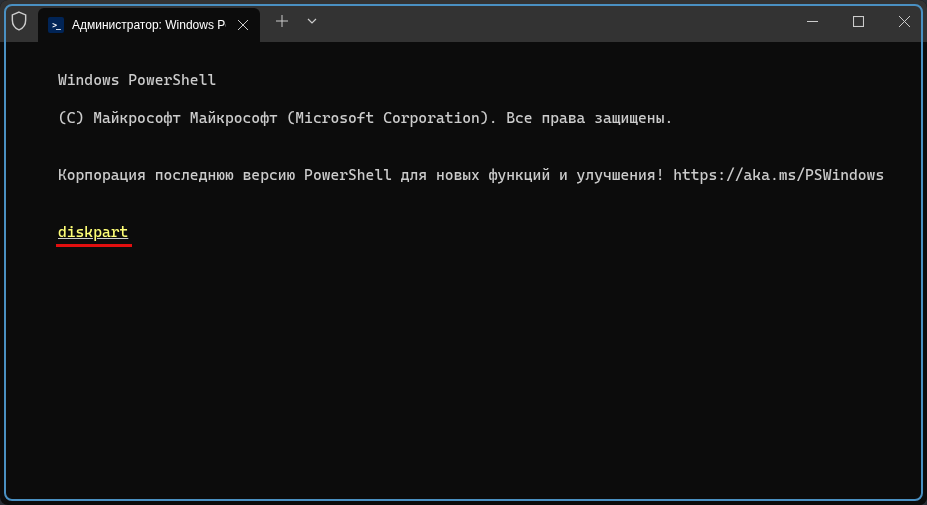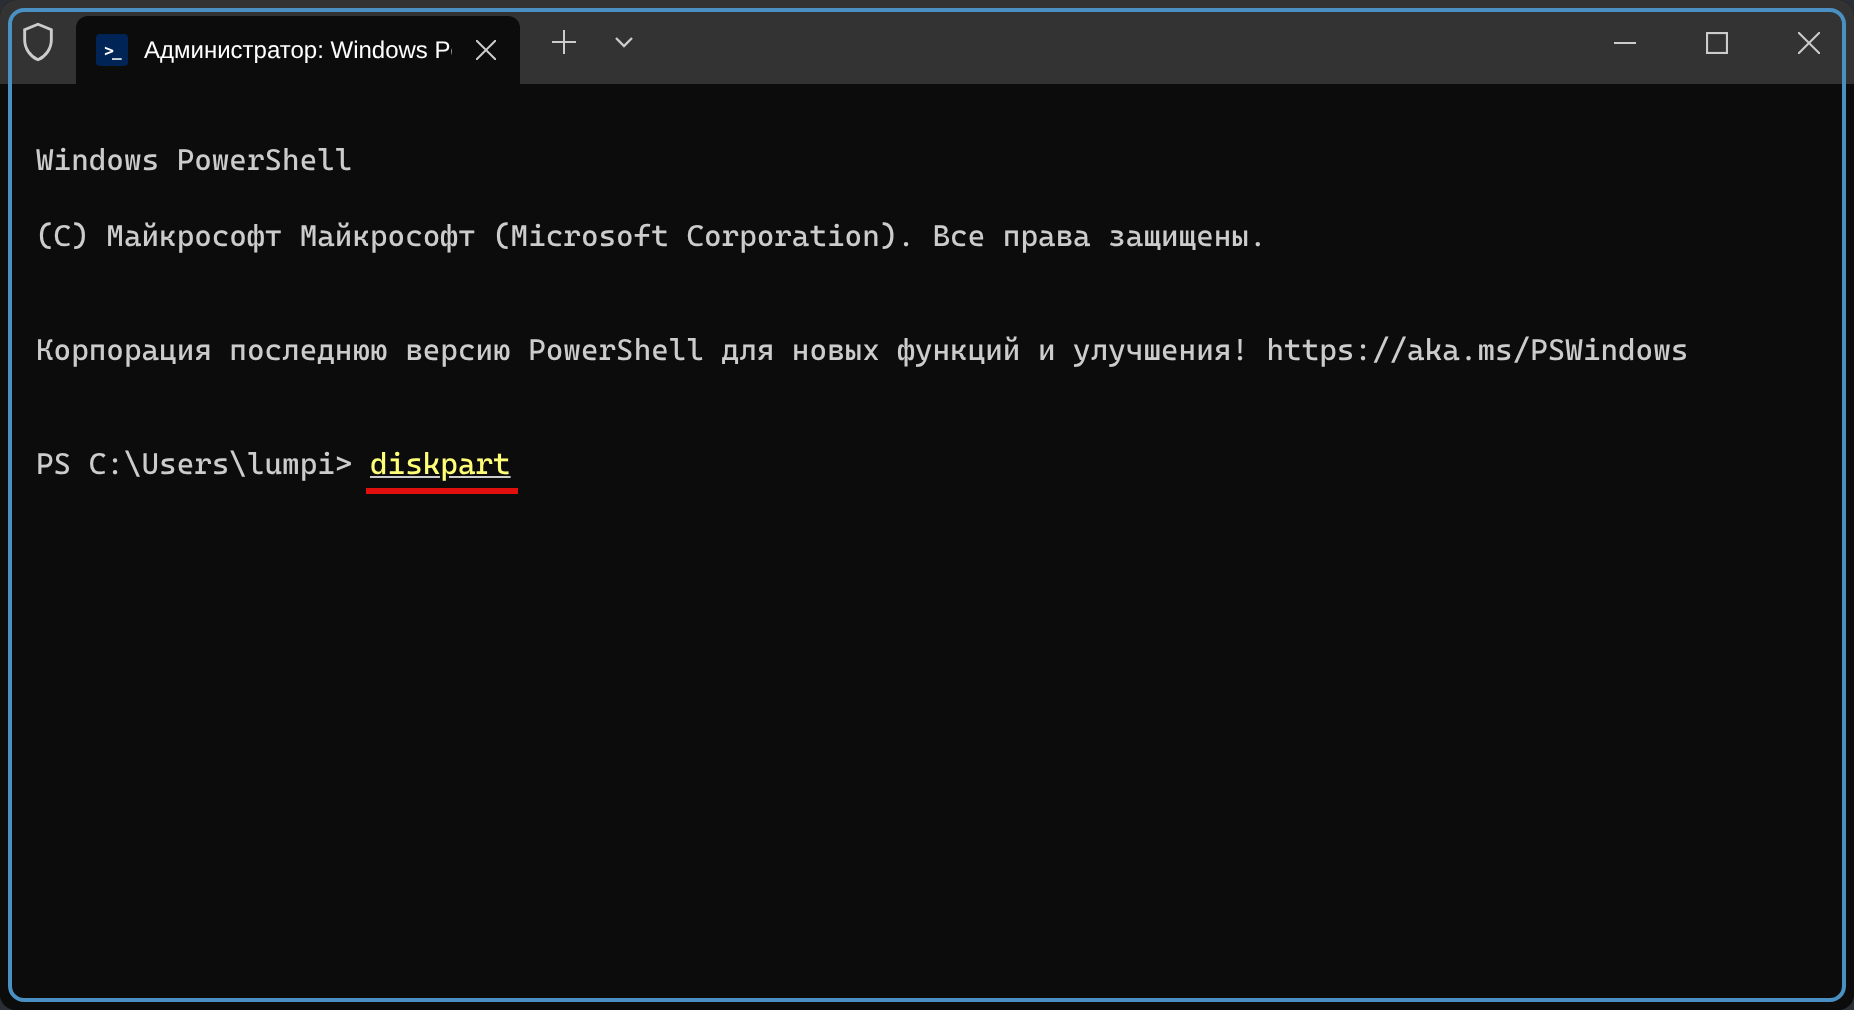--- a/index.html
+++ b/index.html
@@ -161,20 +161,21 @@
     .terminal-content {
       flex: 1;
       padding: 10px 18px;
       font-family: 'Cascadia Mono', 'Consolas', monospace;
       font-size: 15px;
       line-height: 19px;
       color: #cccccc;
       background: #0c0c0c;
       white-space: pre;
       overflow: hidden;
+      margin-left: 40px;
     }
     .term-line {
       display: block;
     }
     .prompt-line {
       display: flex;
       align-items: flex-start;
     }
     .prompt-text {
       color: #cccccc;
@@ -247,16 +248,16 @@
       </div>
     </div>
   </div>
 
   <div class="terminal-content">
 <span class="term-line">Windows PowerShell</span>
 <span class="term-line">(C) Майкрософт Майкрософт (Microsoft Corporation). Все права защищены.</span>
 <span class="term-line"></span>
 <span class="term-line">Корпорация последнюю версию PowerShell для новых функций и улучшения! https://aka.ms/PSWindows</span>
 <span class="term-line"></span>
-<span class="prompt-line"><span class="prompt-text">PS C:\Users\lumpi&gt; </span><span class="command-wrap"><span class="command-text">diskpart</span><span class="underline-annotation"></span></span></span>
+<span class="prompt-line"><span class="command-wrap"><span class="command-text">diskpart</span><span class="underline-annotation"></span></span></span>
   </div>
 </div>
 <div class="outer-border"></div>
 
 </body></html>

